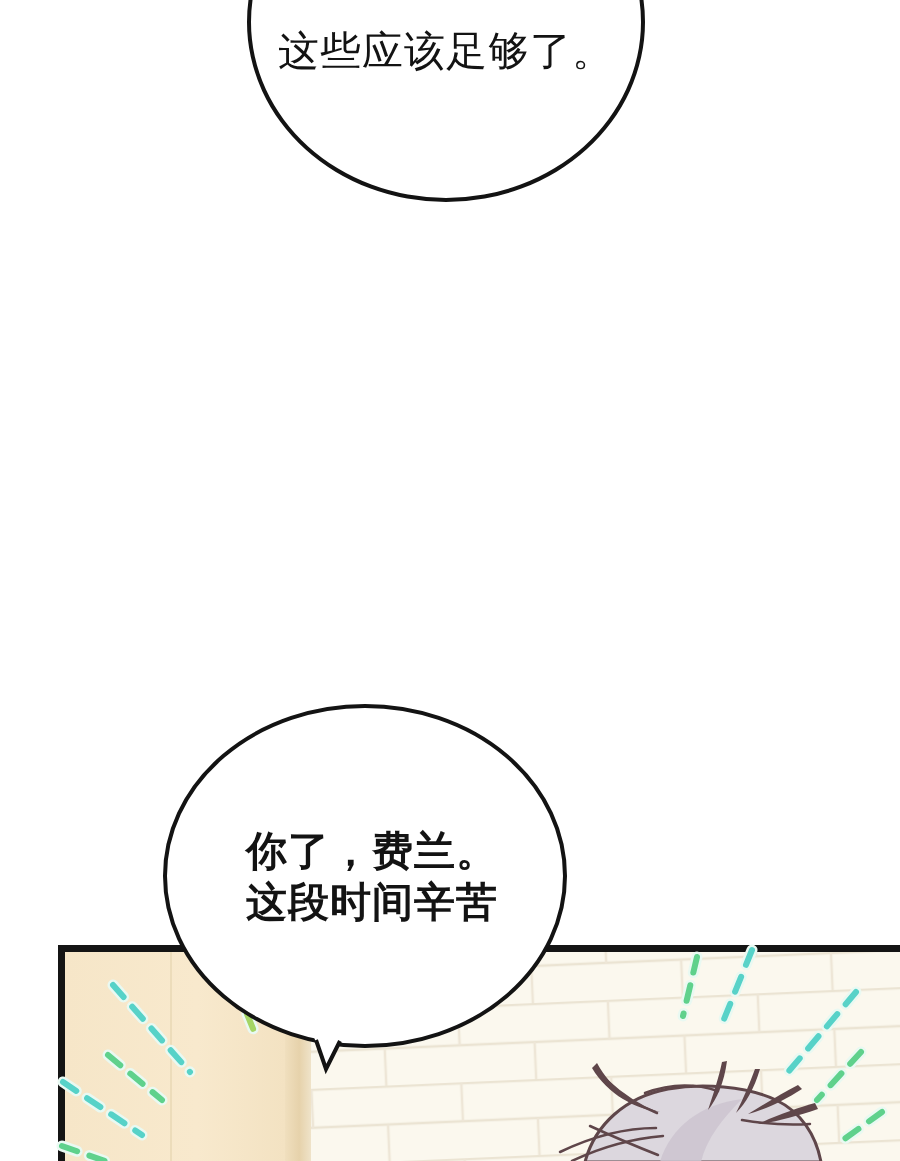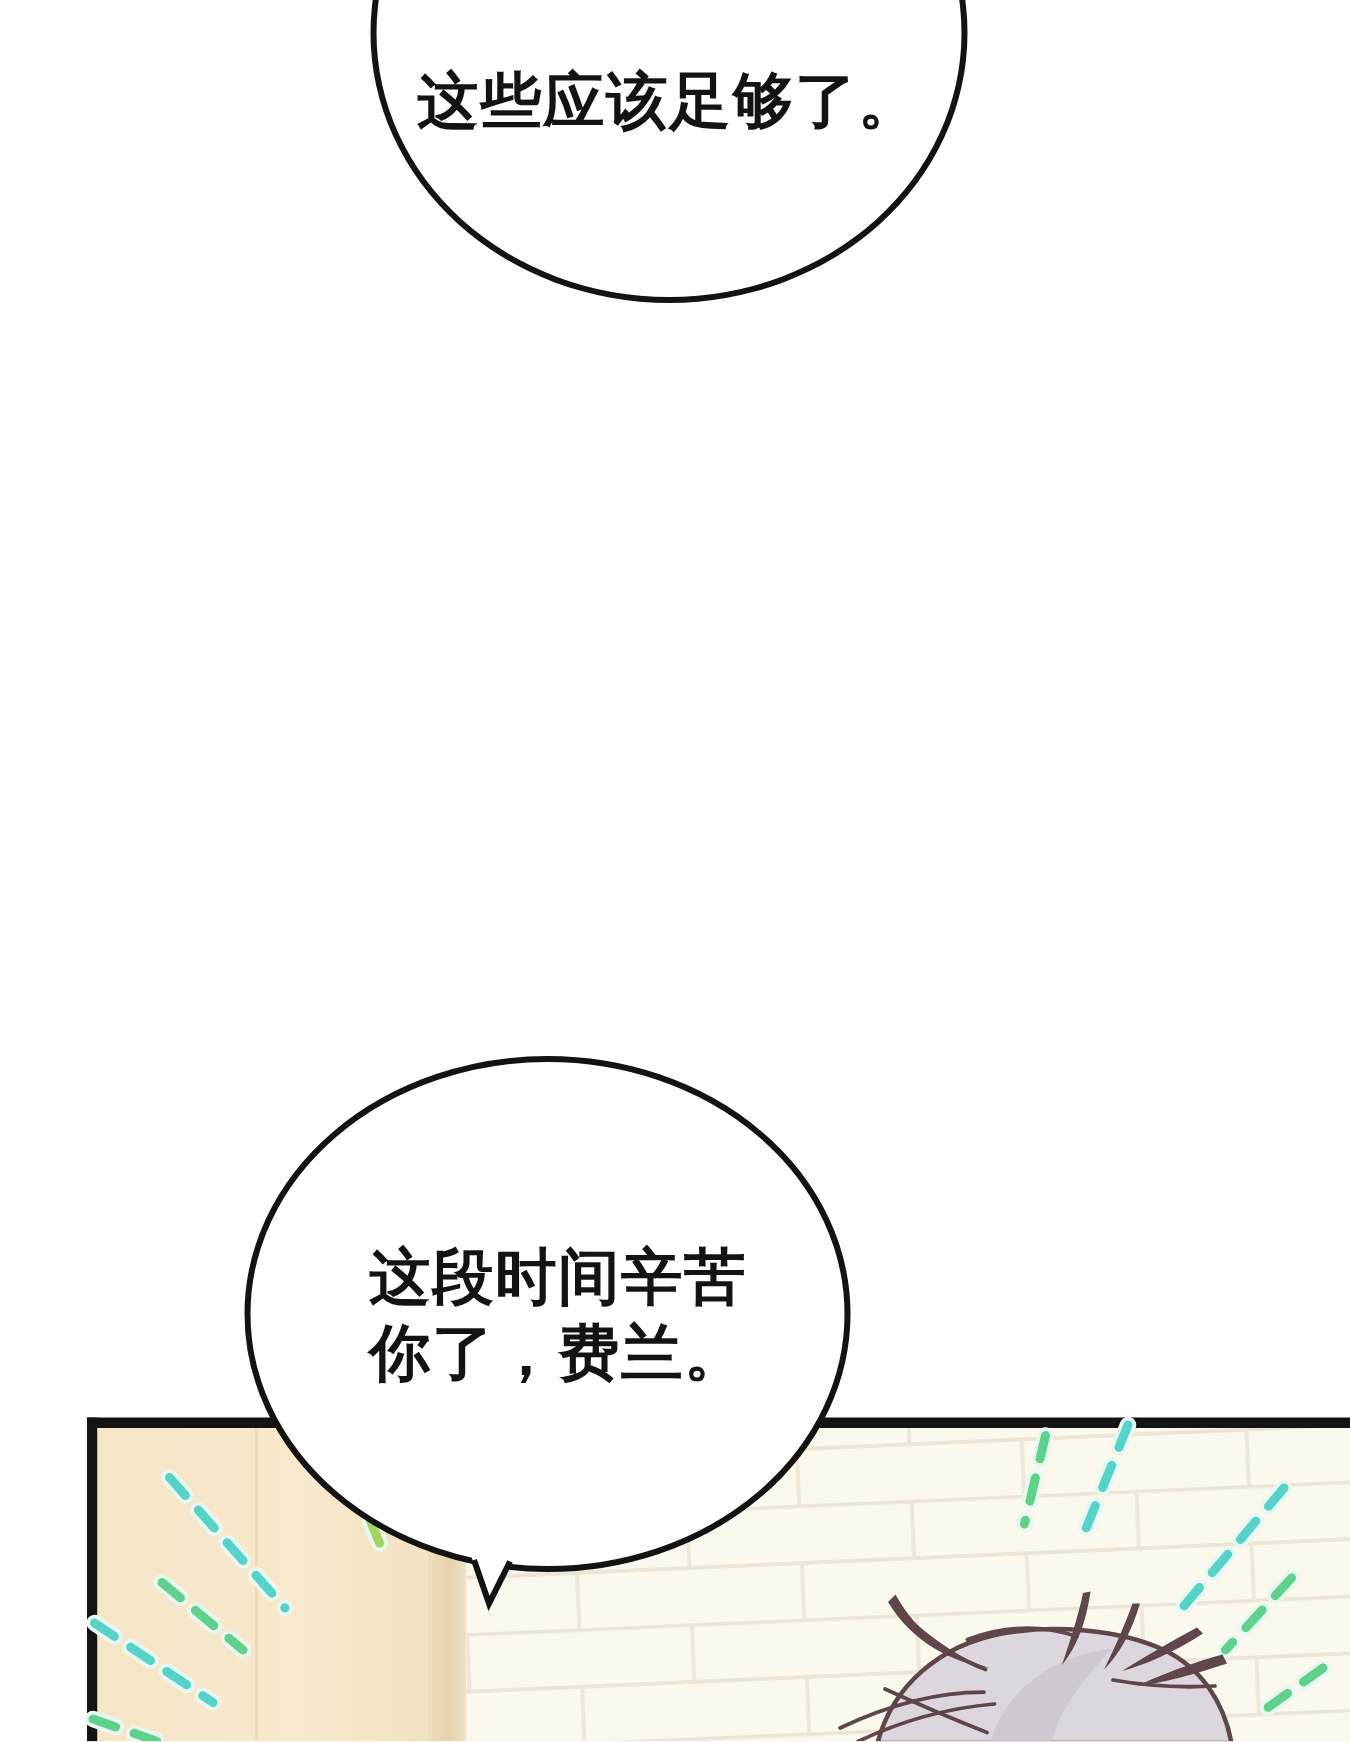--- a/index.html
+++ b/index.html
@@ -77,25 +77,24 @@
     border-radius: 50%;
     box-sizing: border-box;
   }
   .bubble-top-text {
     position: absolute;
     left: 0;
     top: 178px;
     width: 100%;
     text-align: center;
     font-size: 41px;
-    font-weight: 700;
+    font-weight: 400;
     letter-spacing: 1px;
     color: #131313;
     white-space: nowrap;
-    margin-top: 16px;
   }
   .bubble-bottom-svg {
     position: absolute;
     left: 158px;
     top: 698px;
     width: 420px;
     height: 378px;
   }
   .bubble-bottom-text {
     position: absolute;
@@ -190,17 +189,17 @@
   <div class="bubble-top">
     <div class="bubble-top-text">这些应该足够了。</div>
   </div>
 
   <svg class="bubble-bottom-svg" viewBox="158 698 420 378" xmlns="http://www.w3.org/2000/svg">
     <ellipse cx="365" cy="876" rx="200" ry="170" fill="#ffffff" stroke="#131313" stroke-width="4"></ellipse>
     <path d="M314,1037 L326,1071 L342,1038 Z" fill="#ffffff"></path>
     <path d="M316,1040 L326,1069 L340,1041" fill="none" stroke="#131313" stroke-width="4" stroke-linejoin="miter"></path>
   </svg>
   <div class="bubble-bottom-text">
+    <div>你了，费兰。</div>
     <div>这段时间辛苦</div>
-    <div>你了，费兰。</div>
   </div>
 
 </div>
 
 </body></html>

